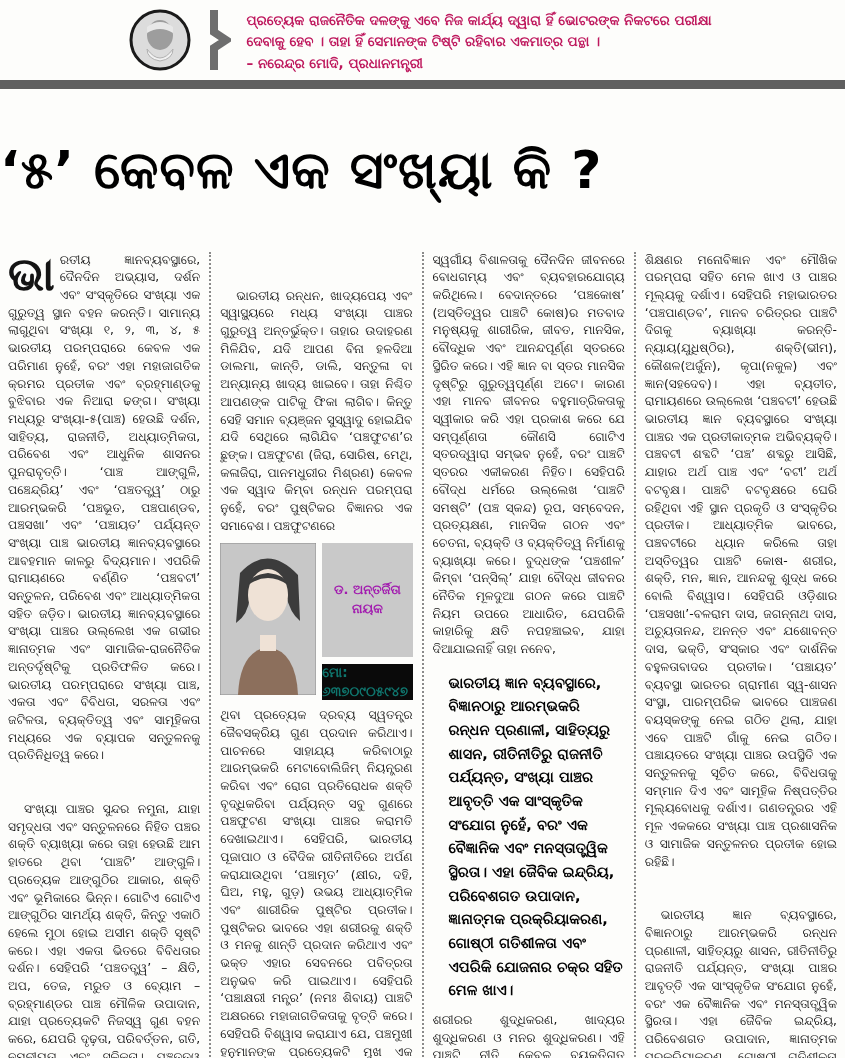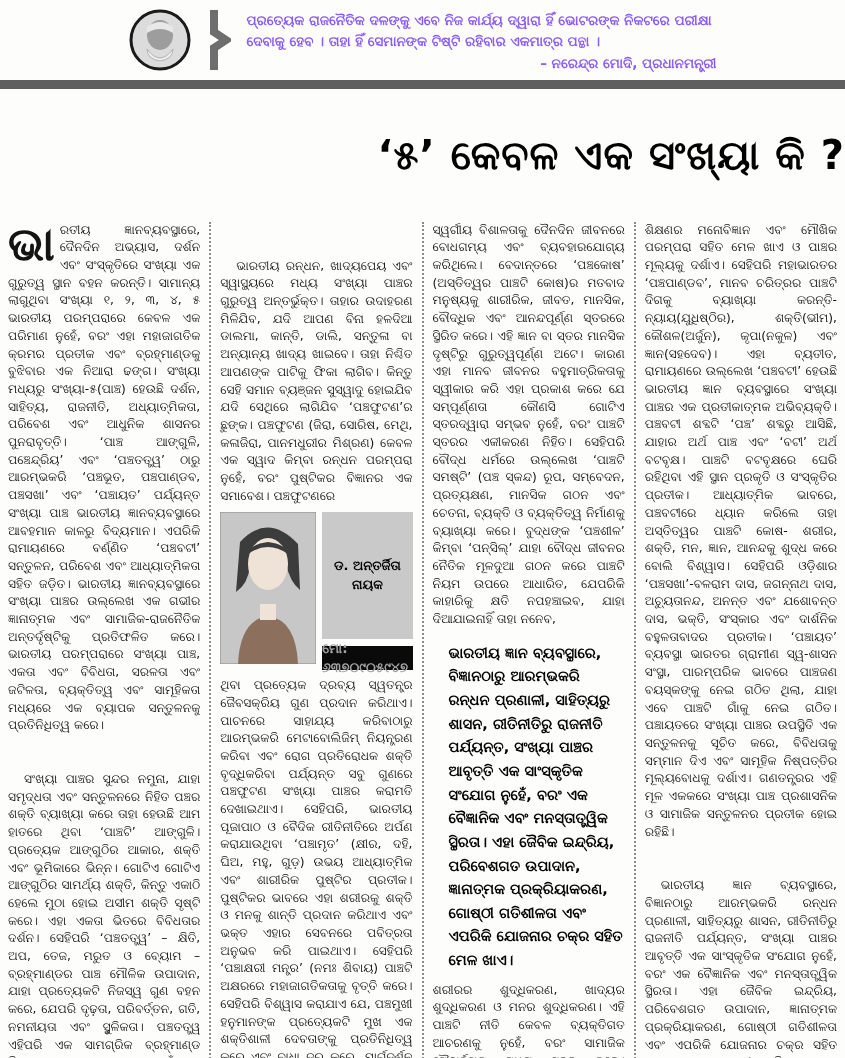--- a/index.html
+++ b/index.html
@@ -12,27 +12,27 @@
     overflow:hidden;
     box-sizing:border-box;
   }
   
   .masthead{
     display:flex;align-items:center;justify-content:center;
     gap:16px;padding:10px 20px 4px 20px;height:78px;box-sizing:border-box;
   }
   .modi-photo{flex:0 0 auto;}
   .quote-bracket{flex:0 0 auto;}
-  .quote-text{max-width:470px;font-size:13.5px;line-height:1.55;font-weight:bold;color:#8b5cf6;}
-  .quote-text .attr{text-align:right;margin-top:2px;}
+  .quote-text{max-width:470px;font-size:13.5px;line-height:1.55;font-weight:bold;color:#be185d;}
+  .quote-text .attr{margin-top:2px;}
   .thick-rule{height:9px;background:#5f5f5f;margin:2px 0 0 0;}
   
   .headline{
-    text-align:right;
-    font-size:40px;
+    text-align:left;
+    font-size:52px;
     font-weight:bold;
     letter-spacing:1px;
     padding:16px 0 8px 0;
     color:#000;
   }
   
   .body-wrap{
     display:flex;
     padding:8px 8px 0 8px;
     height:856px;
@@ -57,29 +57,29 @@
     padding:3px 5px 0 0;
   }
   
   .author-block{display:flex;gap:6px;margin:7px 0;}
   .author-portrait{flex:0 0 96px;}
   .author-right{flex:1 1 auto;display:flex;flex-direction:column;gap:7px;}
   .author-name{
     background:#c9c9c9;
     flex:1 1 auto;
     display:flex;align-items:center;justify-content:center;
-    font-weight:bold;font-size:13px;color:#000000;text-align:center;
+    font-weight:bold;font-size:13px;color:#a21caf;text-align:center;
     padding:4px;
   }
   .author-phone{
     background:#0a0a0a;
-    color:#a3a3a3;
+    color:#0f766e;
     font-weight:bold;font-size:13.5px;
     display:flex;align-items:center;justify-content:center;
-    height:24px;
+    height:36px;
   }
   
   .pullquote{
     font-weight:bold;
     font-size:14.6px;
     line-height:1.62;
     padding:10px 2px 10px 16px;
     text-align:left;
     color:#000;
   }

